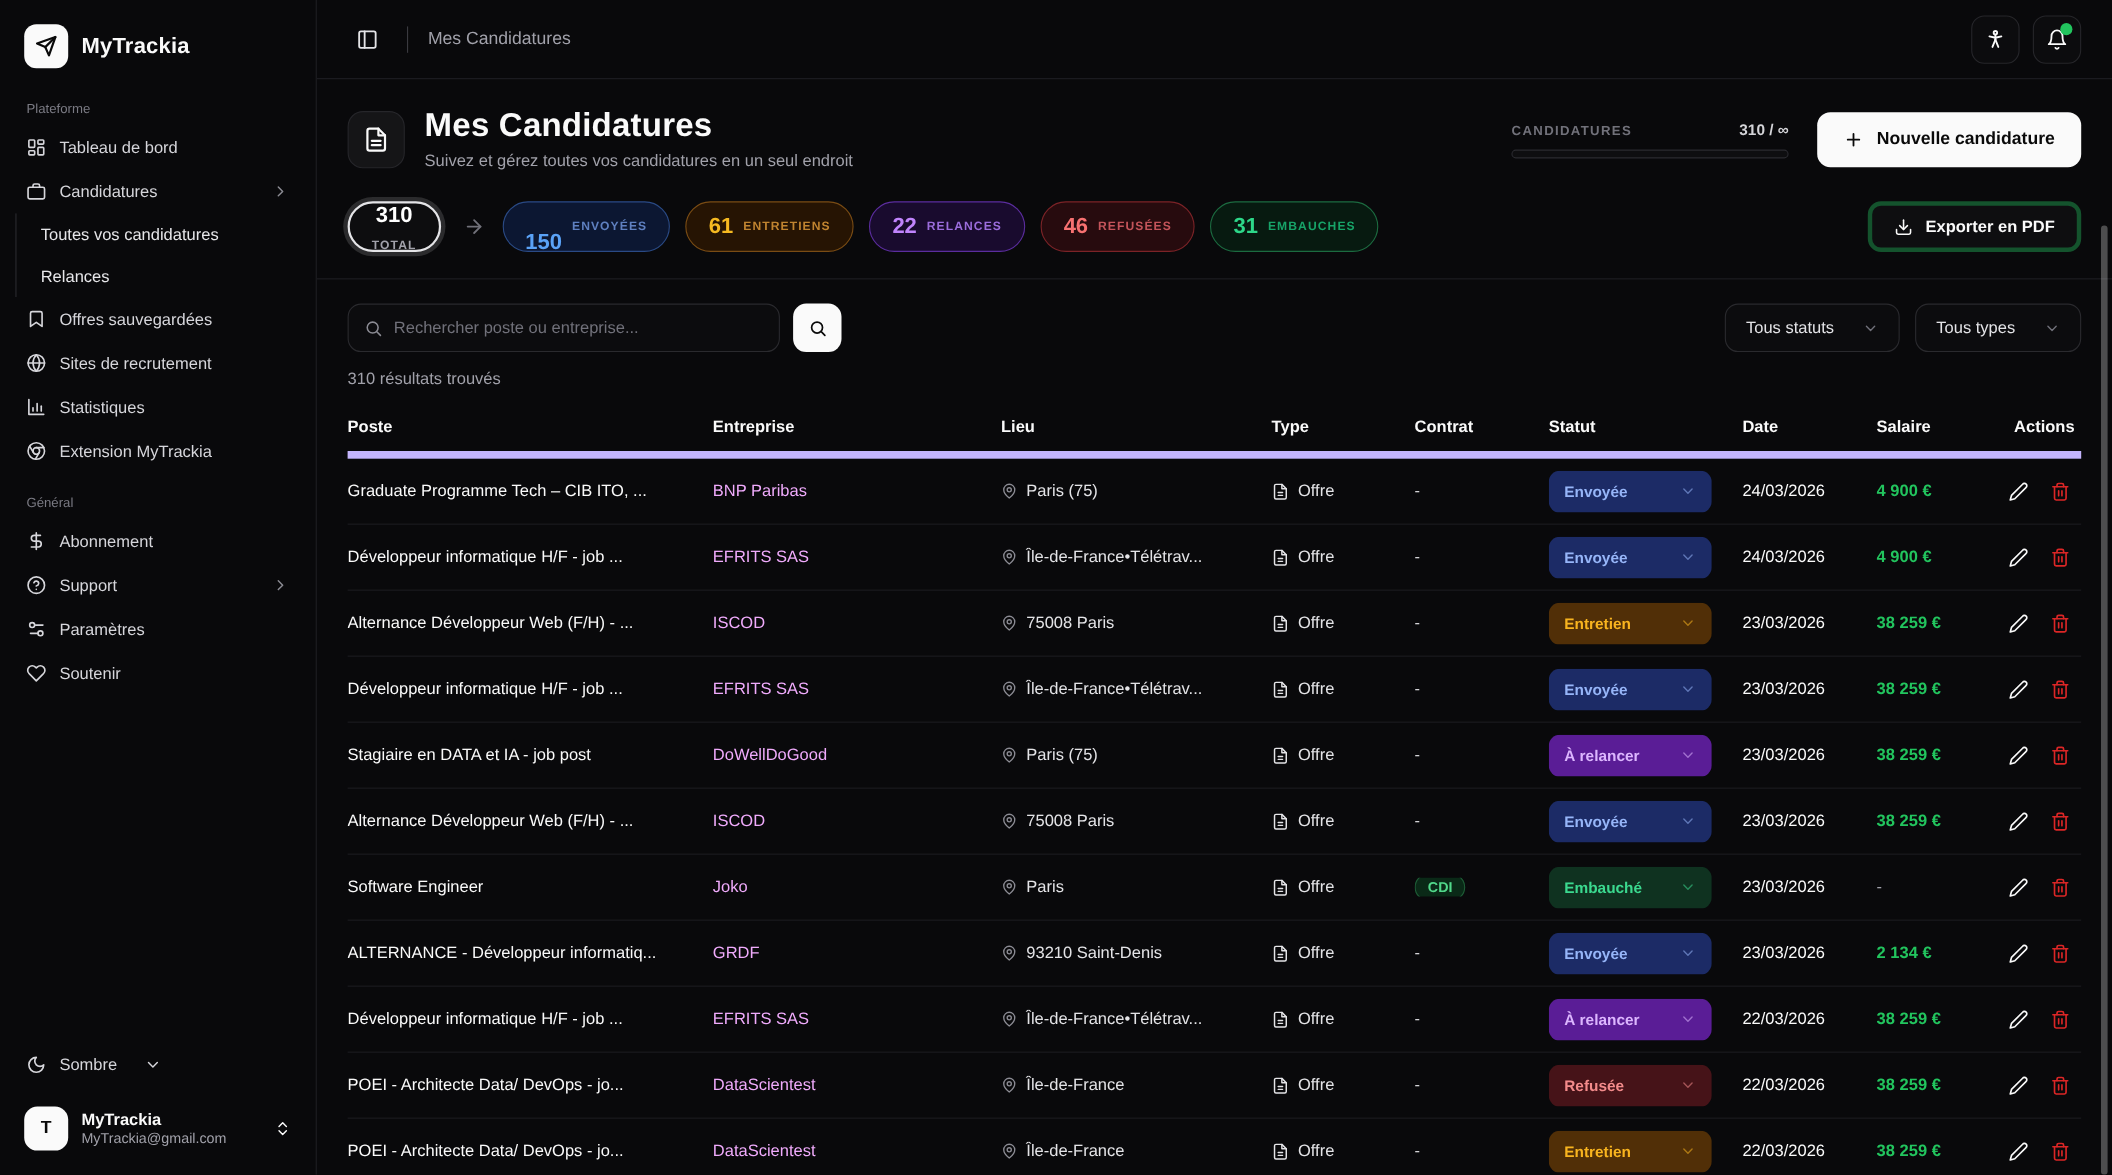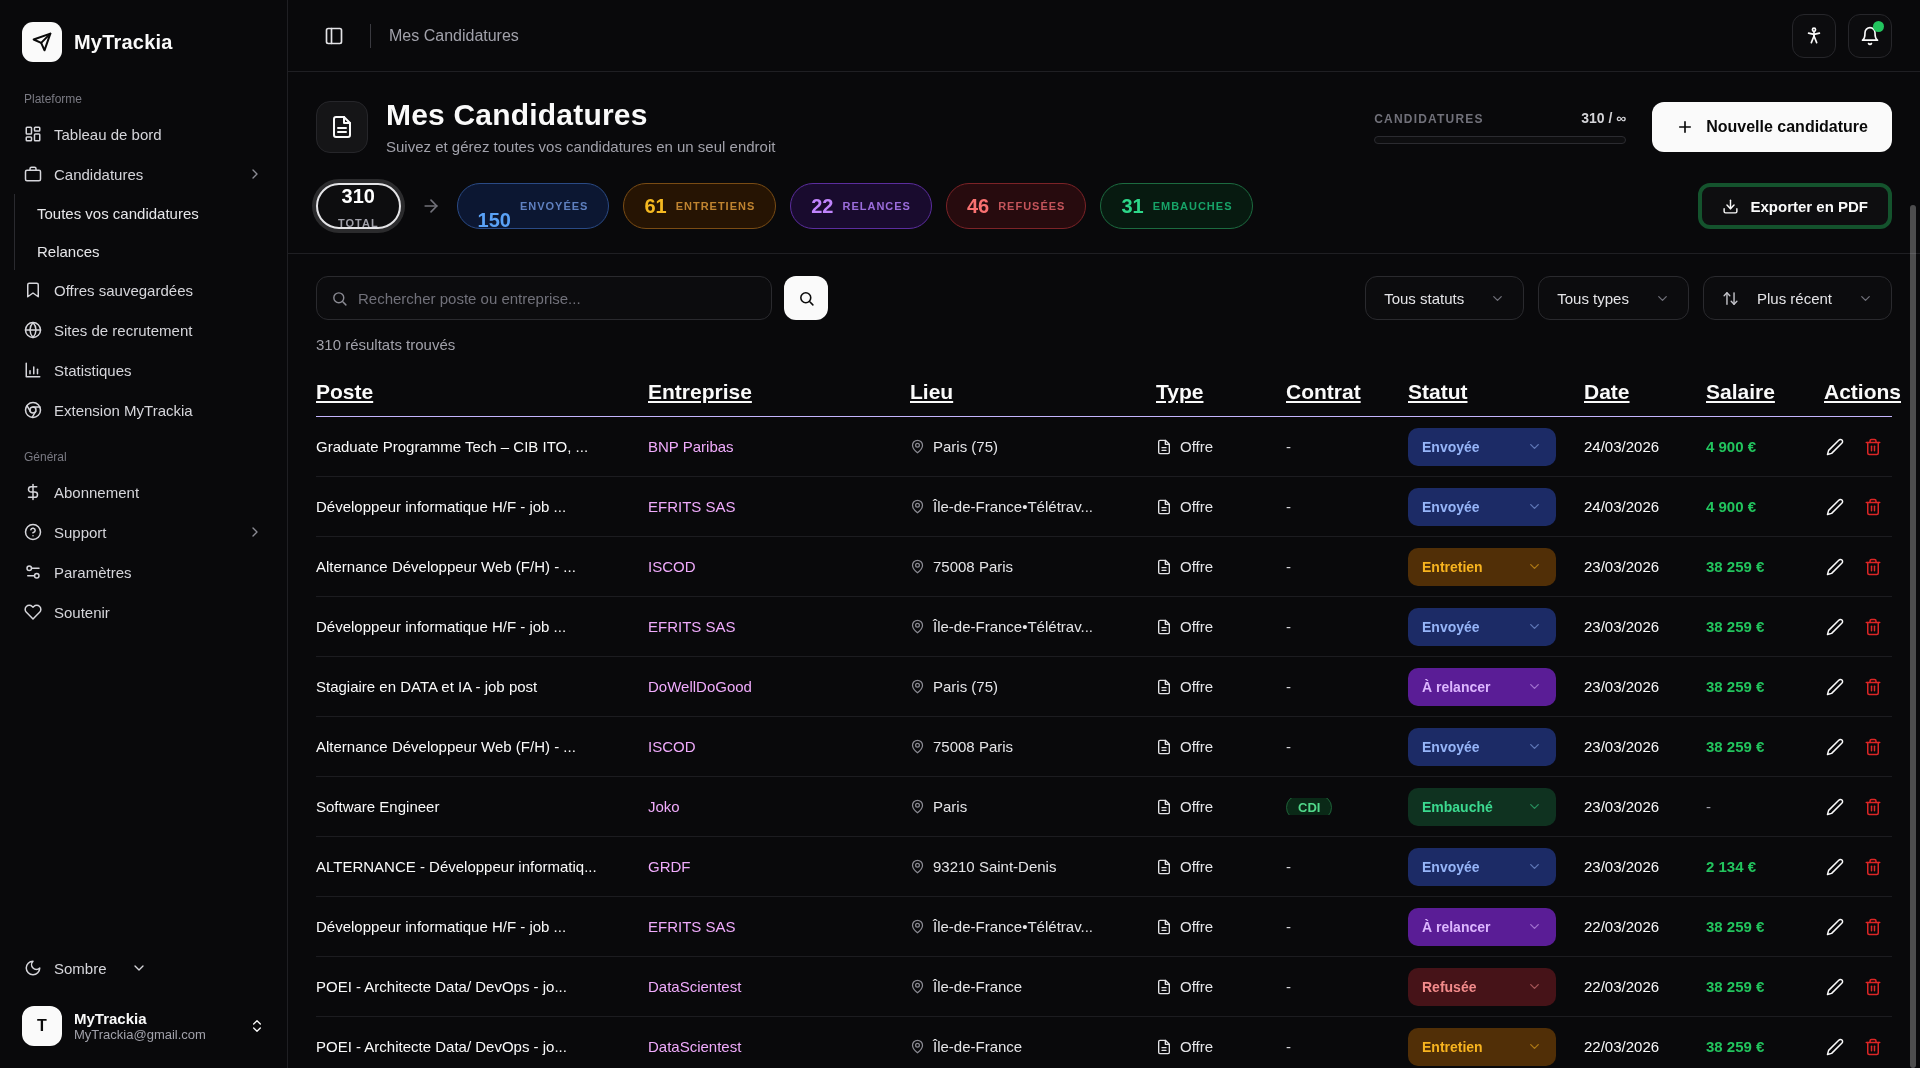--- a/index.html
+++ b/index.html
@@ -93,21 +93,21 @@
   .pill.hired { background:#071a10; border:1px solid #1c6b40; }
   .pill.hired .v { color:#2dd789; } .pill.hired .l { color:#17a368; }
   .btn-export { margin-left:auto; height:46px; border-radius:12px; border:4px solid #14532d;
     background:#0e0e10; color:#fafafa; font-size:15px; font-weight:600; padding:0 20px;
     display:flex; align-items:center; gap:11px; cursor:pointer;
     font-family:"Liberation Sans", sans-serif; }
 
   
   .content { padding:22px 28px 0 28px; flex:1; min-height:0; }
   .search-row { display:flex; align-items:center; }
-  .search-box { width:456px; height:44px; border-radius:12px; background:#0c0c0e;
+  .search-box { width:393px; height:44px; border-radius:12px; background:#0c0c0e;
     border:1px solid #2a2a2e; display:flex; align-items:center; padding:0 14px; gap:10px; }
   .search-box input { flex:1; background:none; border:none; outline:none; color:#e4e4e7;
     font-size:15px; font-family:"Liberation Sans", sans-serif; }
   .search-box input::placeholder { color:#71717a; }
   .search-ic { color:#8b8b93; }
   .btn-search { width:44px; height:44px; margin-left:12px; border-radius:12px; border:none;
     background:#fafafa; color:#0a0a0a; display:flex; align-items:center; justify-content:center;
     cursor:pointer; }
   .filters { margin-left:auto; display:flex; gap:14px; }
   .filter-btn { height:44px; border-radius:12px; border:1px solid #2a2a2e; background:#0c0c0e;
@@ -115,21 +115,21 @@
     cursor:pointer; font-family:"Liberation Sans", sans-serif; }
   .filter-btn .fchev { color:#71717a; }
   .filter-btn .sort-ic { color:#c3c3c9; margin-right:-8px; }
   .results-text { margin-top:16px; font-size:15px; color:#a1a1aa; }
 
   
   .table { margin-top:14px; }
   .thead, .trow { display:grid;
     grid-template-columns:332px 262px 246px 130px 122px 176px 122px 118px 1fr;
     align-items:center; }
-  .thead { height:50px; border-bottom:1px solid #c4b5fd; font-size:21px; font-weight:700;text-decoration:underline; }
+  .thead { height:50px; border-bottom:7px solid #c4b5fd; font-size:15px; font-weight:700; }
   .th.actions { text-align:right; padding-right:6px; }
   .trow { height:60px; border-bottom:1px solid #1c1c20; font-size:15px; }
   .td { min-width:0; white-space:nowrap; overflow:hidden; text-overflow:ellipsis;
     padding-right:14px; }
   .c-poste { font-weight:500; }
   .c-entreprise { color:#f0abfc; }
   .c-lieu, .c-type { display:flex; align-items:center; gap:8px; color:#e4e4e7; }
   .c-lieu svg { color:#8b8b93; }
   .c-contrat span { color:#d4d4d8; }
   .chip-cdi { background:#0a2917; border:1px solid #1e5c36; color:#51d88a !important;
@@ -478,36 +478,20 @@
               </span>
           </button>
           <button class="filter-btn">
             <span>Tous types</span>
             <span class="fchev">
                 <svg width="15" height="15" viewBox="0 0 24 24" fill="none" stroke="currentColor" stroke-width="2" stroke-linecap="round" stroke-linejoin="round">
                   <path d="M6 9l6 6 6-6"></path>
                 </svg>
               </span>
           </button>
-          <button class="filter-btn">
-            <span class="sort-ic">
-                <svg width="17" height="17" viewBox="0 0 24 24" fill="none" stroke="currentColor" stroke-width="2" stroke-linecap="round" stroke-linejoin="round">
-                  <path d="M21 16l-4 4-4-4"></path>
-                  <path d="M17 20V4"></path>
-                  <path d="M3 8l4-4 4 4"></path>
-                  <path d="M7 4v16"></path>
-                </svg>
-              </span>
-            <span>Plus récent</span>
-            <span class="fchev">
-                <svg width="15" height="15" viewBox="0 0 24 24" fill="none" stroke="currentColor" stroke-width="2" stroke-linecap="round" stroke-linejoin="round">
-                  <path d="M6 9l6 6 6-6"></path>
-                </svg>
-              </span>
-          </button>
         </div>
       </div>
 
       <div class="results-text">310 résultats trouvés</div>
 
       <div class="table">
         <div class="thead">
           <div class="th">Poste</div>
           <div class="th">Entreprise</div>
           <div class="th">Lieu</div>

